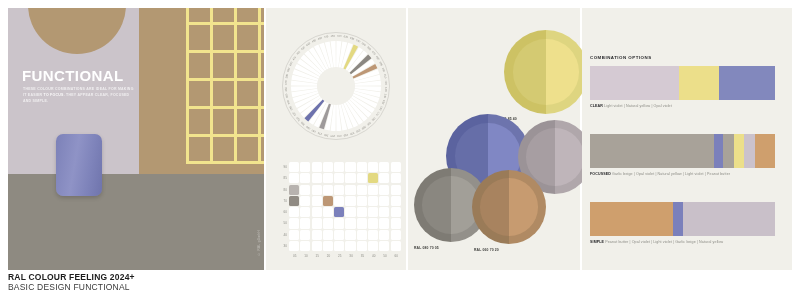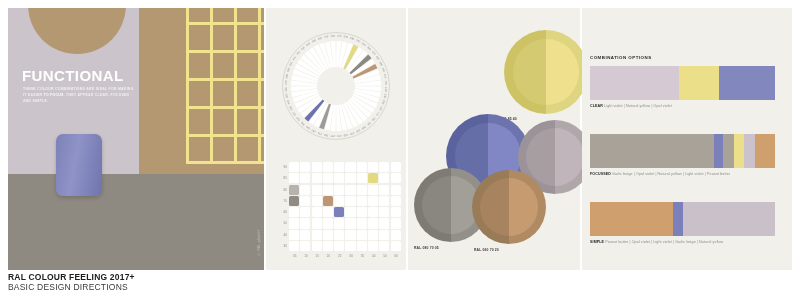--- a/index.html
+++ b/index.html
@@ -575,17 +575,17 @@
         <div class="combo-bar">
           <span style="background: rgb(207, 159, 109); width: 45%;"></span>
           <span style="background: rgb(123, 128, 187); width: 5%;"></span>
           <span style="background: rgb(201, 192, 201); width: 50%;"></span>
         </div>
         <div class="combo-caption"><b>SIMPLE</b><span> Peanut butter | Opal violet | Light violet | Garlic beige | Natural yellow</span></div>
       </div>
     </div>
 
   <div id="caption">
-    <div class="cap-1">RAL COLOUR FEELING 2017+</div>
-    <div class="cap-2">BASIC DESIGN DIRECTIONS</div>
+    <div class="cap-1">RAL COLOUR FEELING 2024+</div>
+    <div class="cap-2">BASIC DESIGN FUNCTIONAL</div>
   </div>
 
 </div>
 
 </body></html>

